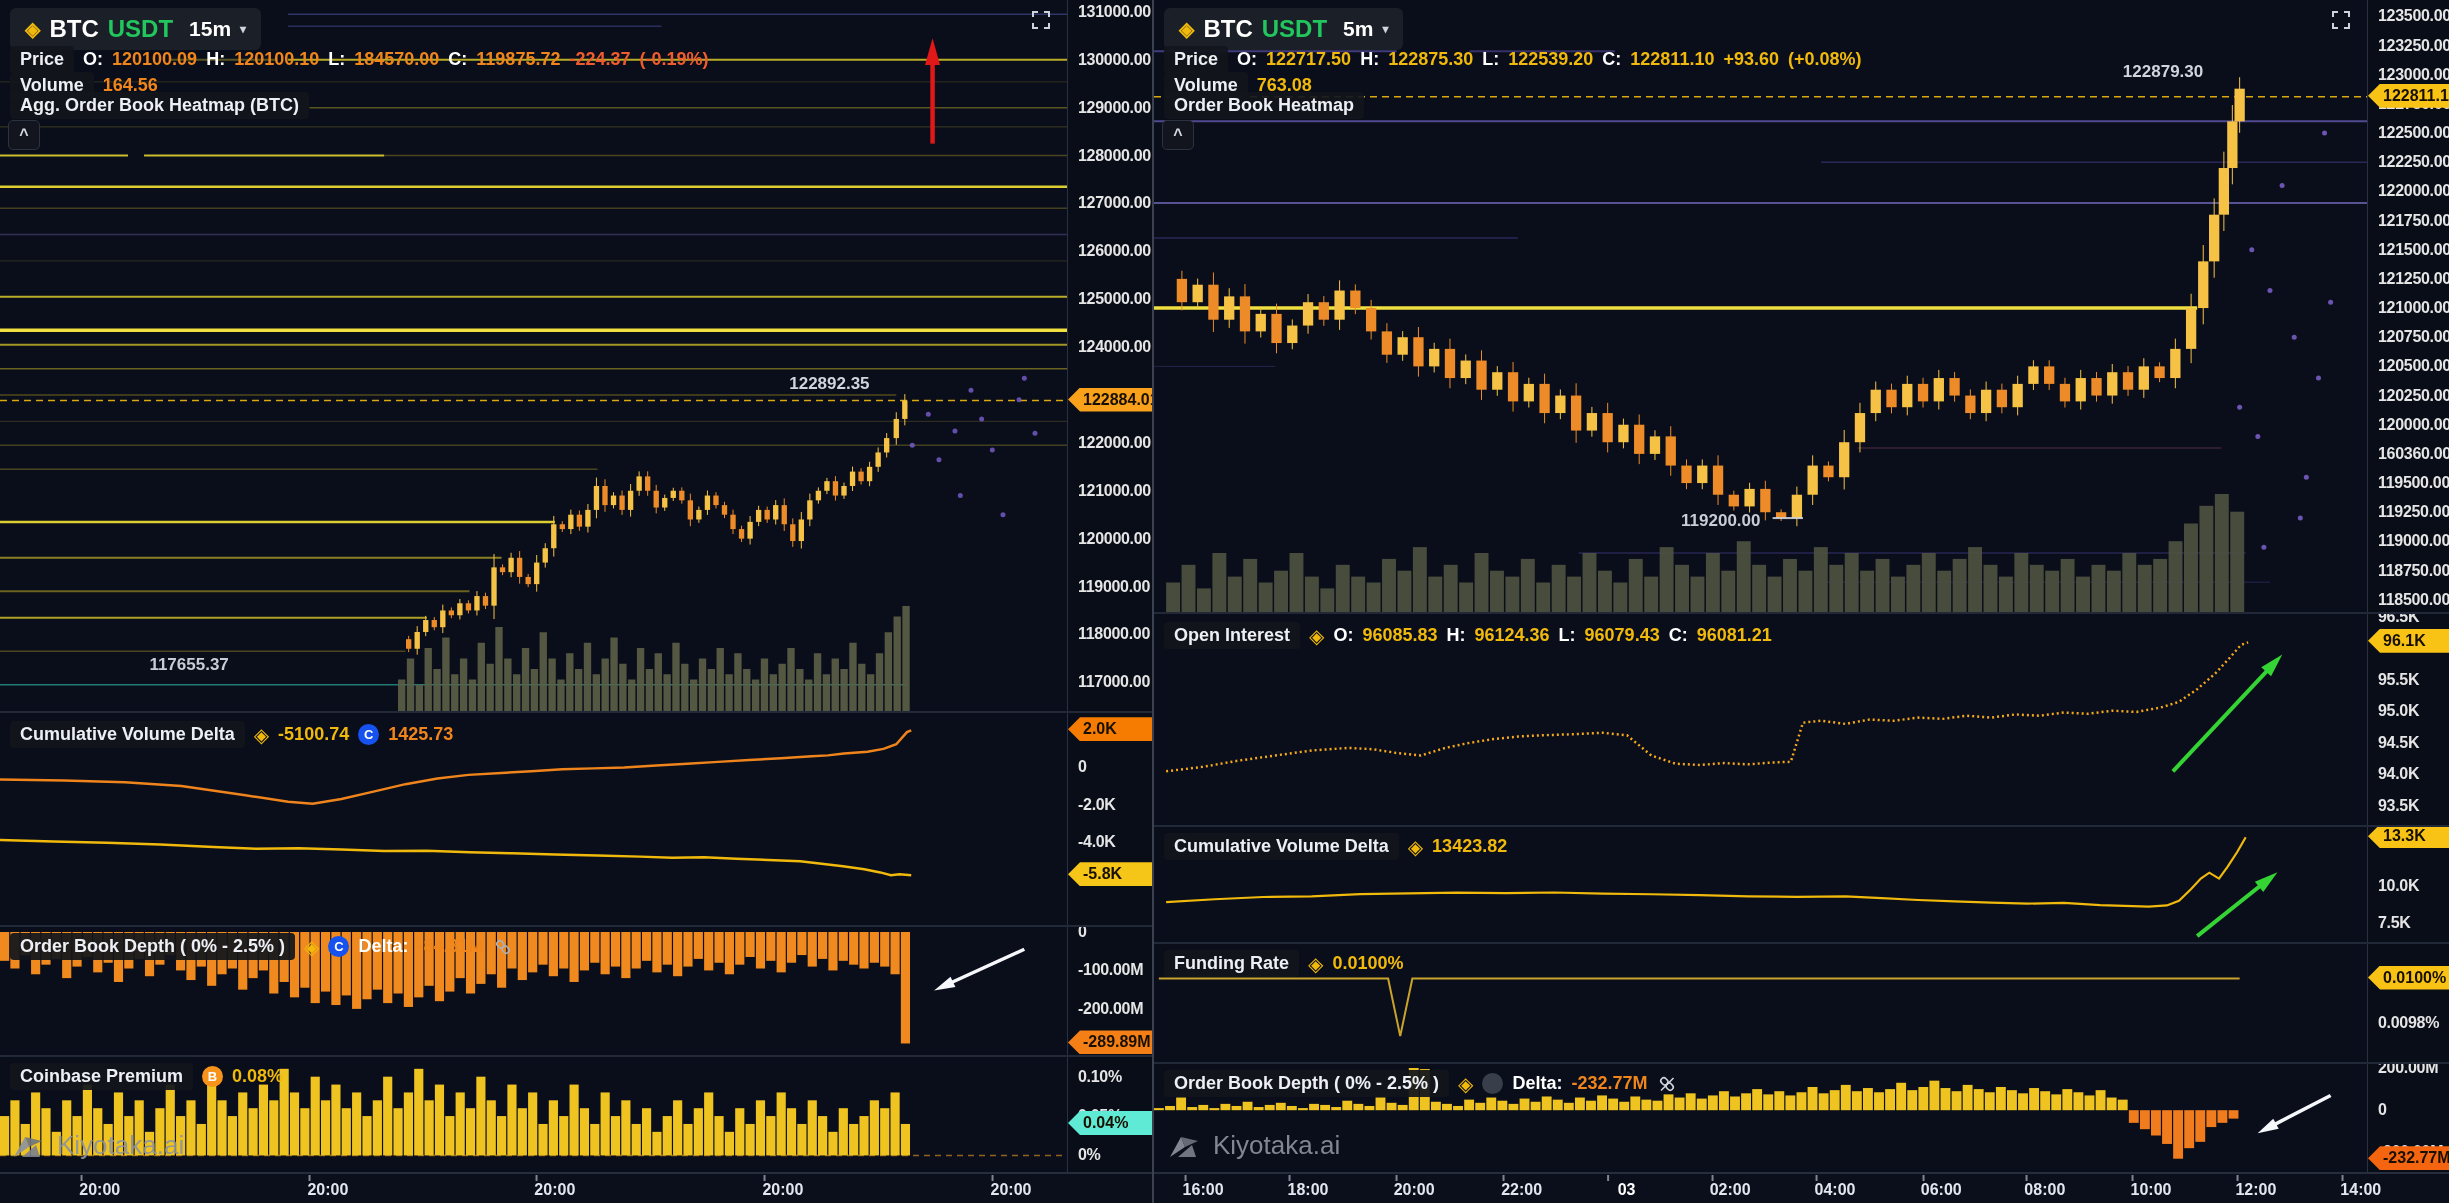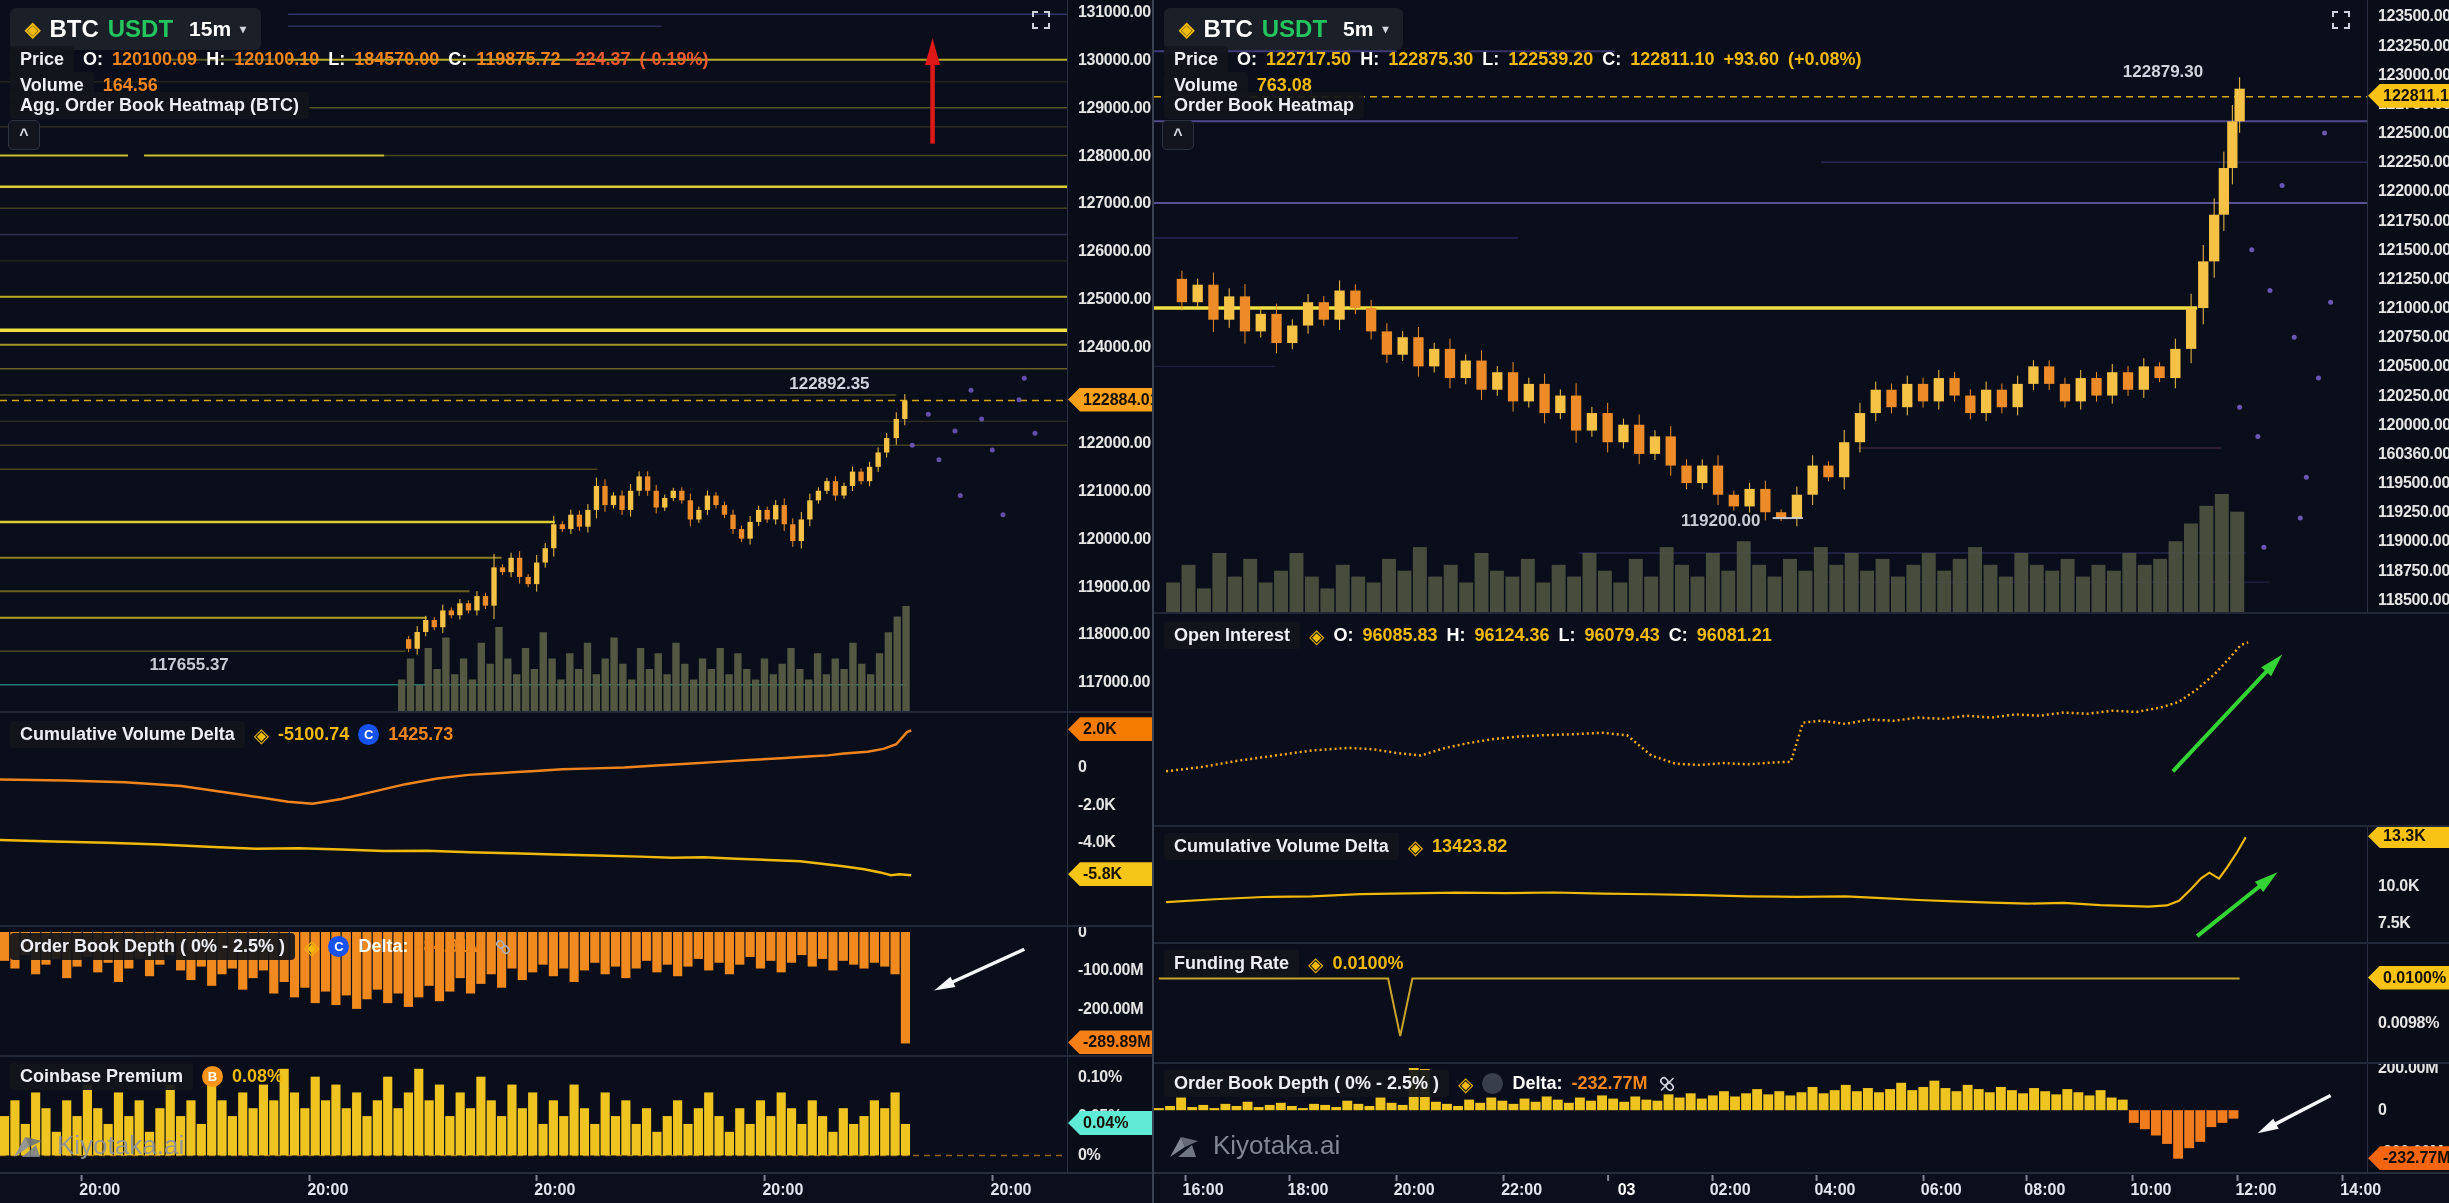--- a/index.html
+++ b/index.html
@@ -907,20 +907,29 @@
           </svg>
       </div>
     </div>
 
     <div class="pane" style="height:213px">
       <svg class="plot" viewBox="0 0 1213 213" preserveAspectRatio="none" style="width:1213px;height:100%">
           <polyline points="12.13,158.7934131736527 48.52,154.32934131736528 84.91,147.95209580838323 121.3,142.8502994011976 157.69,137.74850299401197 194.08,135.19760479041918 218.34,136.47305389221557 242.6,140.2994011976048 266.86,142.8502994011976 291.12,135.19760479041918 315.38,130.09580838323353 339.64,126.26946107784431 363.9,123.7185628742515 388.16,122.44311377245509 424.55,121.1676646706587 448.81,119.89221556886227 473.07,122.44311377245509 497.33,142.8502994011976 521.59,151.14071856287424 545.85,152.41616766467067 570.11,150.50299401197606 594.37,151.77844311377245 618.63,149.86526946107784 636.825,149.22754491017963 648.955,109.688622754491 667.15,107.77544910179641 691.41,110.96407185628742 715.67,106.5 739.93,107.77544910179641 764.19,104.58682634730539 788.45,105.86227544910179 812.71,102.67365269461078 836.97,104.58682634730539 861.23,101.39820359281437 885.49,102.67365269461078 909.75,99.48502994011976 934.01,100.76047904191617 958.27,97.57185628742515 982.53,98.84730538922156 1006.79,94.38323353293413 1024.985,88.6437125748503 1043.18,75.88922155688623 1061.375,59.946107784431135 1075.931,44.00299401197604 1086.848,31.248502994011975 1094.126,28.697604790419163" fill="none" stroke="#f5a81c" stroke-width="2.5" opacity="1" stroke-dasharray="2 3"></polyline>
           <line x1="1018.92" y1="158.7934131736527" x2="1119.599" y2="50.380239520958085" stroke="#35d435" stroke-width="4"></line>
           <polygon points="1128.3092211881972,41.0008980274053 1117.075784858959,62.92907952121396 1107.2708608300402,53.82363676875017" fill="#35d435"></polygon>
         </svg>
+      <div class="axis">
+          <div class="tick" style="top: -6.47305px;">96.5K</div>
+          <div class="tick" style="top: 56.7006px;">95.5K</div>
+          <div class="tick" style="top: 88.2874px;">95.0K</div>
+          <div class="tick" style="top: 119.874px;">94.5K</div>
+          <div class="tick" style="top: 151.461px;">94.0K</div>
+          <div class="tick" style="top: 183.048px;">93.5K</div>
+          <div class="badge" style="top: 14.7964px; background: rgb(248, 195, 21);">96.1K</div>
+        </div>
       <div class="row" style="left:10px;top:8px">
         <span class="chip">Open Interest</span>
         <span class="bdiamond">◈</span>
         <span class="k">O:</span>
           <span class="v oy">96085.83</span>
         <span class="k">H:</span>
           <span class="v oy">96124.36</span>
         <span class="k">L:</span>
           <span class="v oy">96079.43</span>
         <span class="k">C:</span>

